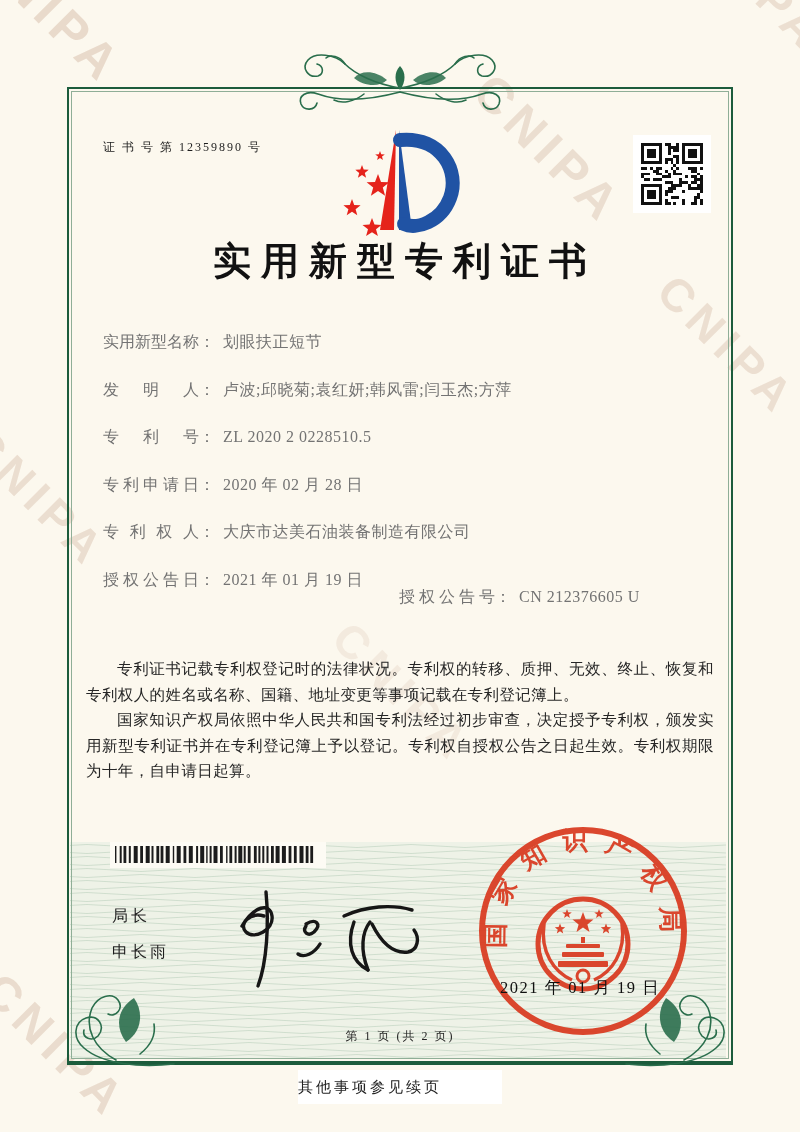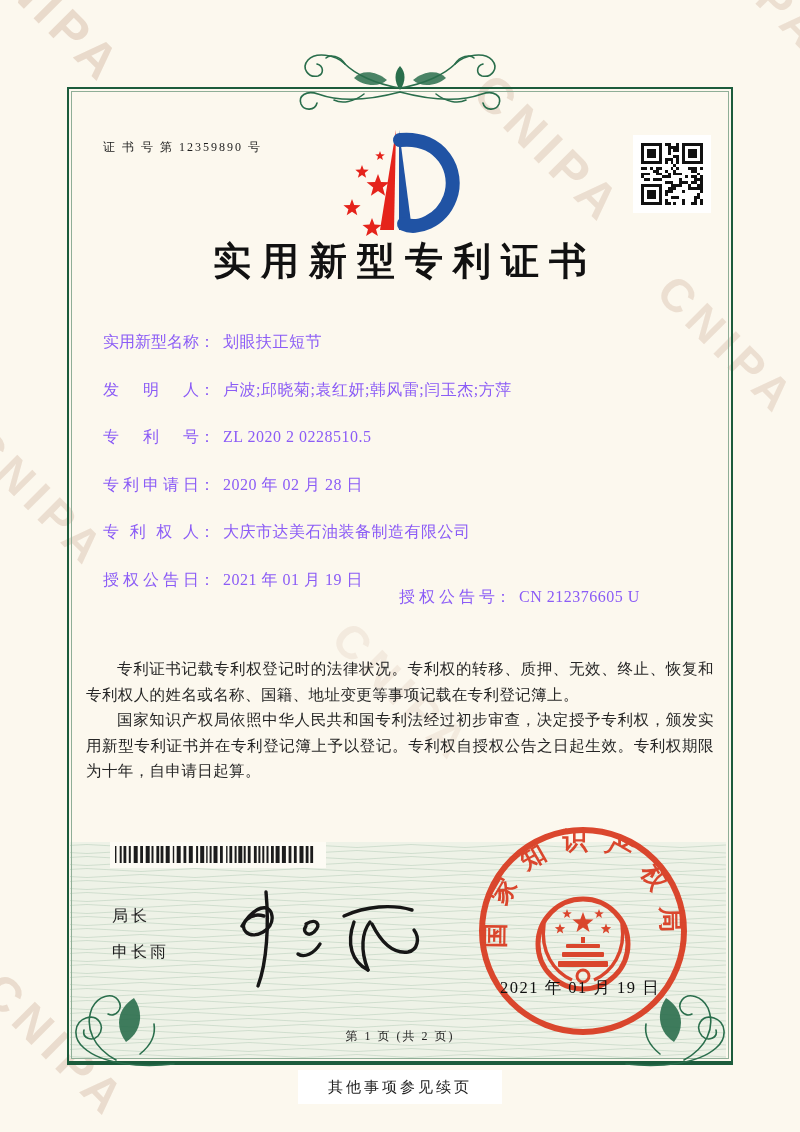--- a/index.html
+++ b/index.html
@@ -36,41 +36,41 @@
   .cert-no{position:absolute;left:103px;top:139px;font-size:12px;letter-spacing:2px;color:#1d1d1d;}
   .logo{position:absolute;left:330px;top:114px;}
   .qr-box{position:absolute;left:633px;top:135px;width:78px;height:78px;background:#ffffff;}
   .qr-box svg{position:absolute;left:8px;top:8px;}
   .title{
     position:absolute;left:0;top:236px;width:100%;
     text-align:center;font-size:38px;font-weight:700;color:#111;
     letter-spacing:10px;text-indent:10px;font-family:Liberation Serif, serif;
   }
   .fields{position:absolute;left:103px;top:331px;width:610px;font-size:16px;}
-  .frow{position:relative;height:47.6px;line-height:22px;color:#8b5cf6;}
+  .frow{position:relative;height:47.6px;line-height:22px;color:#737373;}
   .flabel{display:inline-block;width:96px;text-align:justify;text-align-last:justify;vertical-align:top;}
   .fcolon{display:inline-block;margin-right:8px;}
   .fvalue{letter-spacing:0.5px;}
   .grant-right{position:absolute;left:296px;top:17px;}
   .paras{
     position:absolute;left:86px;top:656px;width:628px;
     font-size:15.5px;line-height:25.5px;text-align:justify;color:#262626;letter-spacing:0.4px;
   }
   .paras p{margin:0;text-indent:2em;}
   .barcode-wrap{position:absolute;left:110px;top:842px;width:216px;height:26px;background:#fdfbf4;}
   .barcode-wrap svg{position:absolute;left:5px;top:4px;}
   .signer-title{position:absolute;left:112px;top:906px;font-size:16px;letter-spacing:3px;color:#1e1e1e;}
   .signer-name{position:absolute;left:112px;top:942px;font-size:16px;letter-spacing:3px;color:#1e1e1e;}
   .signature{position:absolute;left:222px;top:882px;}
   .seal{position:absolute;left:466px;top:820px;opacity:.93;}
   .seal-date{position:absolute;left:500px;top:977px;font-size:16.5px;letter-spacing:1.5px;color:#101010;}
   .page-info{position:absolute;left:0;top:1028px;width:100%;text-align:center;font-size:12px;letter-spacing:2px;color:#222;}
   .footer-box{
     position:absolute;left:298px;top:1070px;width:204px;height:34px;background:#ffffff;
-    text-align:center;line-height:34px;font-size:15px;letter-spacing:3px;color:#222;
+    line-height:34px;font-size:15px;letter-spacing:3px;color:#222;
   }
   .green-stroke{stroke:#2a6e4c;fill:none;stroke-width:1.6;stroke-linecap:round;}
   .green-fill{fill:#2a6e4c;stroke:none;}
 </style>
 </head>
 <body>
 
 <div class="page">
 
   <div class="wm" style="left:-45px;top:-20px;font-size:50px;">CNIPA</div>

